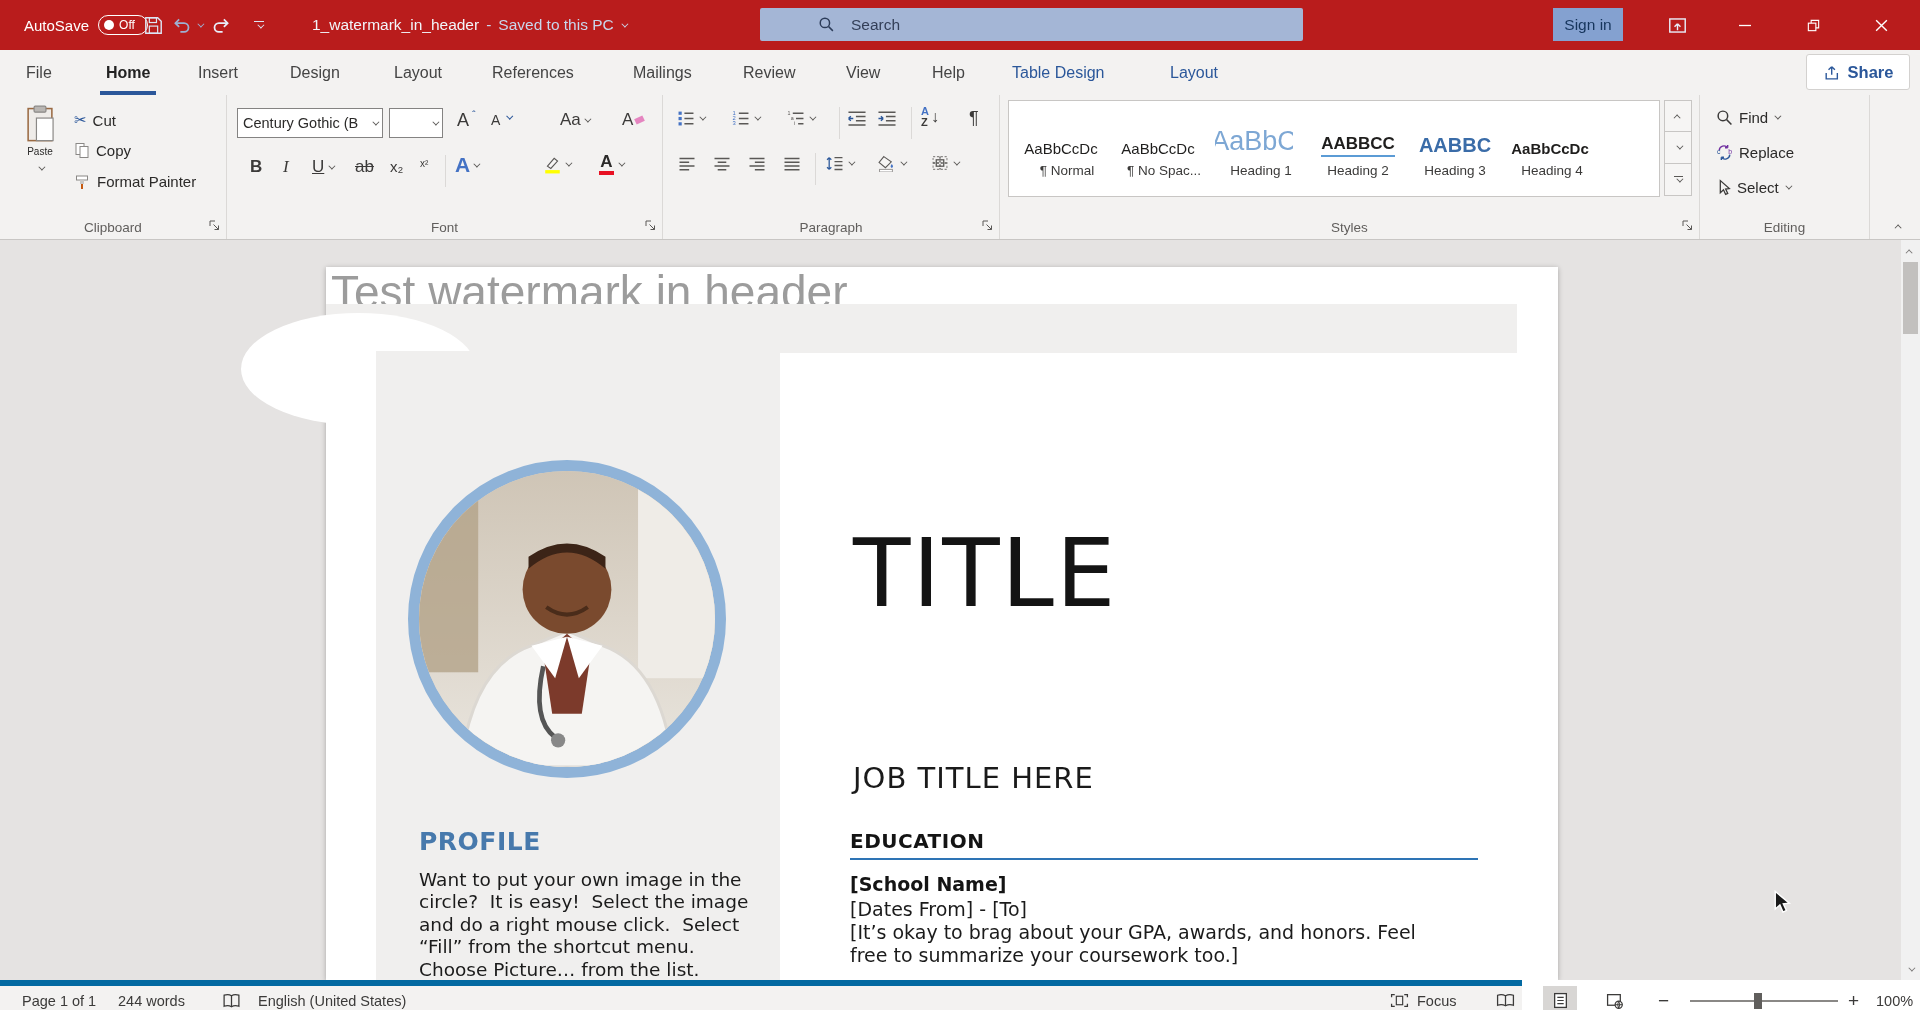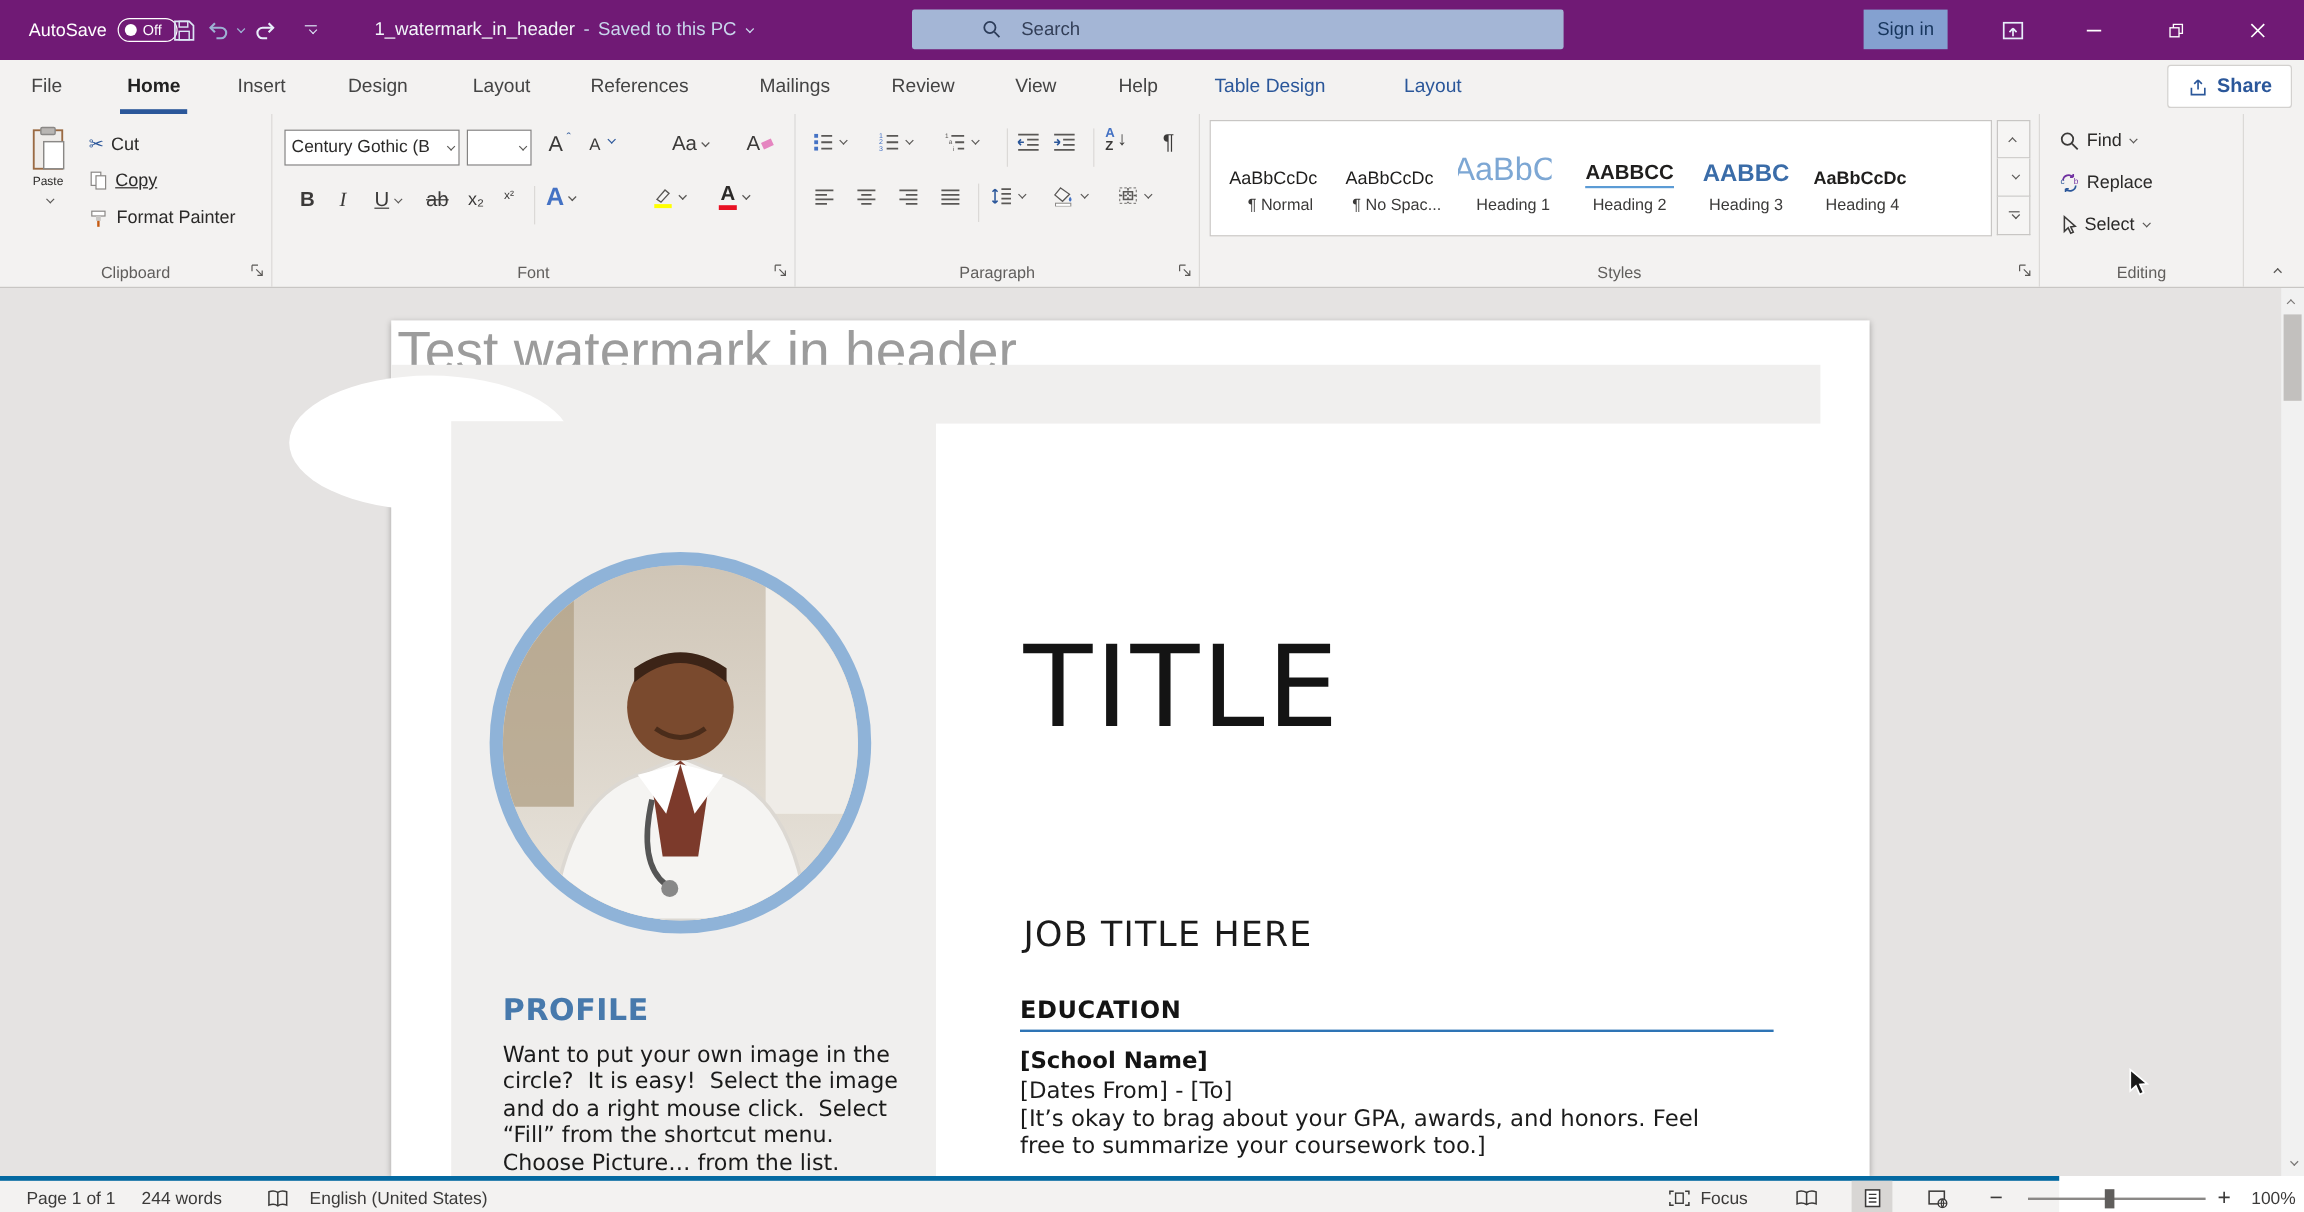--- a/index.html
+++ b/index.html
@@ -1,20 +1,20 @@
 <!DOCTYPE html>
 <html><head>
 <meta charset="utf-8">
 <style>
 * { margin:0; padding:0; box-sizing:border-box; }
 html,body { width:1920px; height:1010px; }
 body { position:relative; overflow:hidden; background:#fff; font-family:"Liberation Sans",sans-serif; -webkit-font-smoothing:antialiased; }
 
 
-.titlebar { position:absolute; left:0; top:0; width:1920px; height:50px; background:#701a75; color:#fff; }
+.titlebar { position:absolute; left:0; top:0; width:1920px; height:50px; background:#b91c1c; color:#fff; }
 .autosave { position:absolute; left:24px; top:0; height:50px; display:flex; align-items:center; gap:9px; font-size:15px; color:#fff; }
 .pill { width:50px; height:20px; border:1px solid #fff; border-radius:10px; display:flex; align-items:center; gap:5px; padding:0 5px; font-size:12px; }
 .pill .dot { width:10px; height:10px; border-radius:50%; background:#fff; }
 .tb-ico { position:absolute; top:0; height:50px; display:flex; align-items:center; justify-content:center; }
 .caret { display:inline-block; width:7px; height:7px; border-right:1.6px solid currentColor; border-bottom:1.6px solid currentColor; transform:rotate(45deg) translateY(-2px); }
 .caret.sm { width:5px; height:5px; }
 .caret.up { transform:rotate(225deg) translateY(-2px); }
 .tb-title { position:absolute; left:312px; top:0; height:50px; display:flex; align-items:center; gap:7px; font-size:15.5px; }
 .tb-title .fname { color:#f2f5fa; }
 .tb-title .saved { color:#c9d6ec; }
@@ -70,21 +70,21 @@
 .edu-rule { margin-top:5px; width:628px; height:2px; background:#2e74b5; }
 .school { position:absolute; left:524px; top:606px; font-size:19px; font-weight:bold; color:#141414; }
 .dates { position:absolute; left:524px; top:631px; font-size:19px; color:#1b1b1b; }
 .edu-p { position:absolute; left:524px; top:654px; width:600px; font-size:19px; line-height:22.5px; color:#1b1b1b; }
 .cursor { position:absolute; left:1772px; top:650px; }
 .vscroll { position:absolute; right:0; top:0; width:19px; height:740px; background:#f1f1f1; }
 .vscroll .arr { position:absolute; left:0; width:19px; height:18px; display:flex; align-items:center; justify-content:center; color:#7a7877; }
 .vthumb { position:absolute; left:2px; top:22px; width:15px; height:72px; background:#c2c0be; }
 
 
-.statusbar { position:absolute; left:0; top:980px; width:1716px; height:30px; background:#f3f2f1; border-top:4px solid #0369a1; font-size:14.5px; color:#3b3a39; }
+.statusbar { position:absolute; left:0; top:980px; width:1522px; height:30px; background:#f3f2f1; border-top:6px solid #0369a1; font-size:14.5px; color:#3b3a39; }
 .sb-item { position:absolute; top:0; height:29px; display:flex; align-items:center; gap:6px; }
 .sb-view { width:34px; justify-content:center; }
 .sb-view.active { background:#d8d6d4; }
 .zoomtrack { position:absolute; left:1690px; top:14px; width:148px; height:2px; background:#8a8886; }
 .zoomthumb { position:absolute; left:64px; top:-7px; width:8px; height:16px; background:#605e5c; }
 
 svg { display:block; }
 .ico { flex:0 0 auto; }
 </style>
 </head>
@@ -195,21 +195,21 @@
           <rect x="8" y="1" width="10" height="5" rx="1" fill="#b9b6b3" stroke="#8a8886"></rect>
           <rect x="10" y="11" width="14" height="19" fill="#fff" stroke="#8a8886"></rect>
         </svg>
       <div class="rtxt" style="margin-top:3px;">Paste</div>
       <span class="caret sm" style="color:#5a5856;margin-top:2px;"></span>
     </div>
     <div class="rbtn" style="left:74px;top:16px;">
       <span style="font-size:15px;color:#2b579a;">✂</span>
       <span>Cut</span>
     </div>
-    <div class="rbtn" style="left:74px;top:47px;text-decoration:underline;">
+    <div class="rbtn" style="left:74px;top:47px;">
       <svg class="ico" width="16" height="17" viewBox="0 0 16 17">
           <rect x="2" y="1.5" width="8" height="11" fill="#fff" stroke="#8a8886"></rect>
           <rect x="6" y="4.5" width="8" height="11" fill="#fff" stroke="#8a8886"></rect>
         </svg>
       <span>Copy</span>
     </div>
     <div class="rbtn" style="left:74px;top:78px;">
       <svg class="ico" width="17" height="16" viewBox="0 0 16 16">
           <rect x="2" y="2" width="11" height="4" fill="#fff" stroke="#8a8886"></rect>
           <rect x="5.5" y="6" width="4" height="4" fill="#c9c7c5"></rect>

